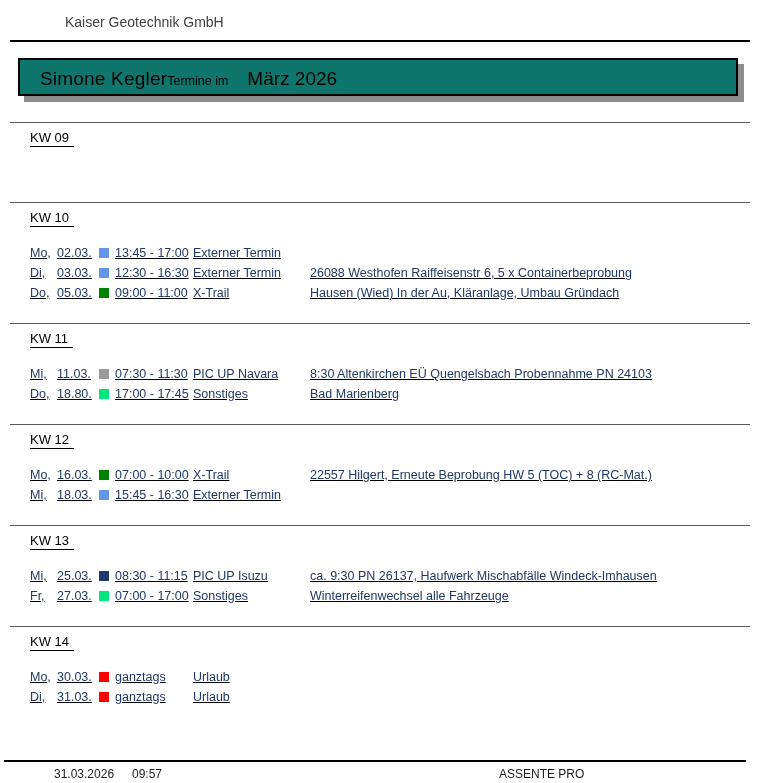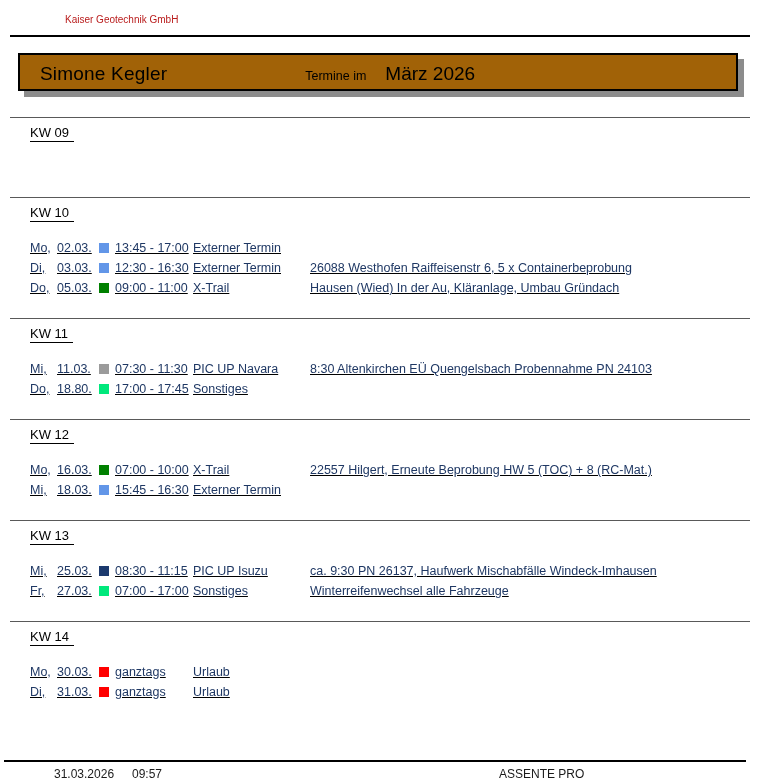--- a/index.html
+++ b/index.html
@@ -9,41 +9,41 @@
     width: 780px;
     height: 783px;
     overflow: hidden;
     font-family: "Liberation Sans", sans-serif;
     color: #000;
   }
 
   
   .company {
     margin: 14px 0 0 65px;
-    font-size: 10px;
-    color: #b91c1c;
+    font-size: 14px;
+    color: #404040;
   }
   .top-rule {
     margin: 10px 0 0 10px;
     width: 740px;
     border-top: 2px solid #000;
   }
   .header-box {
     margin: 16px 0 0 18px;
     width: 720px;
     height: 38px;
     border: 2px solid #000;
-    background: #a16207;
+    background: #0f766e;
     box-shadow: 6px 6px 0 #8c8c8c;
     display: flex;
     align-items: baseline;
     padding: 8px 0 0 20px;
   }
   .person-name { font-size: 19px; letter-spacing: 0.2px; }
-  .title-prefix { font-size: 12.5px; margin-left: 138px; }
+  .title-prefix { font-size: 12.5px; }
   .title-month { font-size: 19px; margin-left: 19px; }
 
   
   .weeks { margin-top: 26px; }
   .section {
     margin-left: 10px;
     width: 740px;
     border-top: 1px solid #595959;
     padding-top: 5px;
     padding-bottom: 20px;
@@ -148,20 +148,21 @@
     <span class="c-cat">PIC UP Navara</span>
     <span class="c-desc">8:30 Altenkirchen EÜ Quengelsbach Probennahme PN 24103</span>
   </div>
 
   <div class="row">
     <span class="c-day">Do,</span>
     <span class="c-date">18.80.</span>
     <span class="marker" style="background: rgb(0, 232, 124);"></span>
     <span class="c-time">17:00 - 17:45</span>
     <span class="c-cat">Sonstiges</span>
+    <span class="c-desc">Bad Marienberg</span>
   </div>
 </div>
   </div>
 
   <div class="section">
     <span class="kw-label">KW 12</span>
     <div class="rows">
   <div class="row">
     <span class="c-day">Mo,</span>
     <span class="c-date">16.03.</span>

